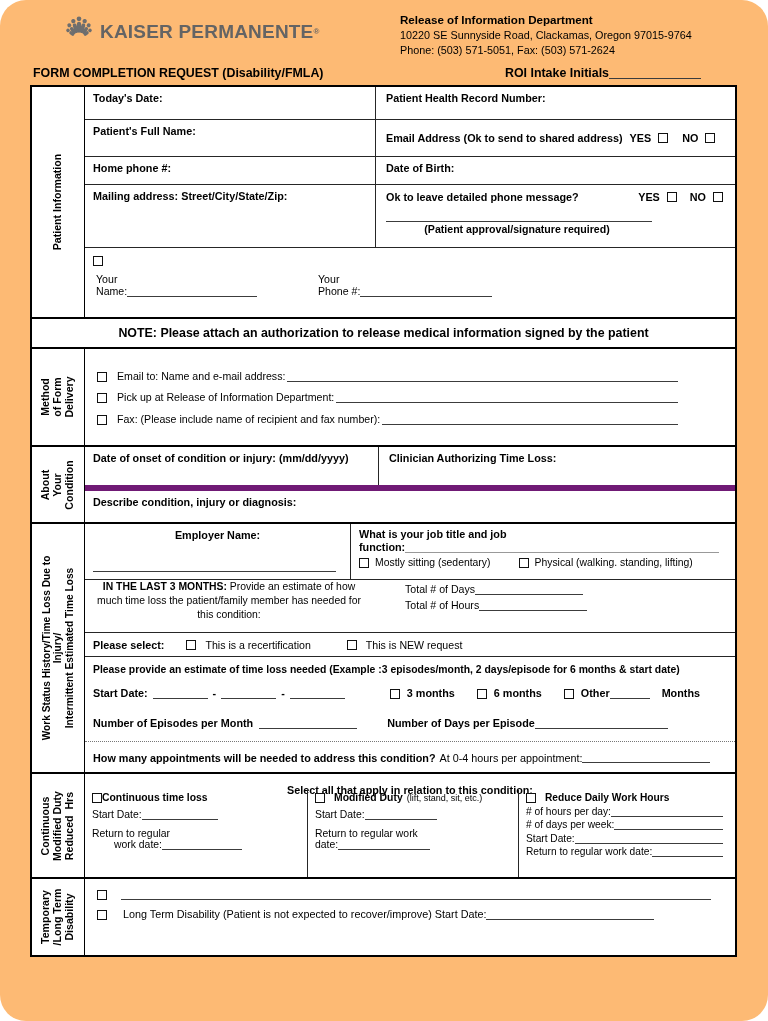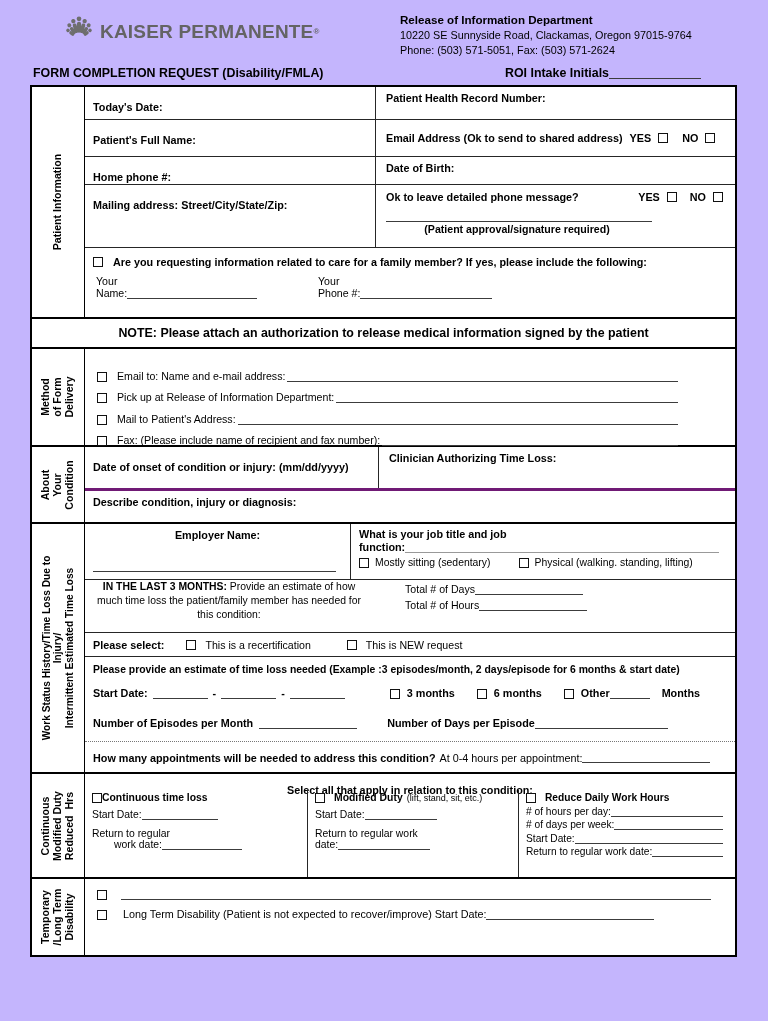--- a/index.html
+++ b/index.html
@@ -1,38 +1,38 @@
 <!DOCTYPE html>
 <html><head>
 <meta charset="utf-8">
 <style>
   *{box-sizing:border-box;margin:0;padding:0;}
   html,body{background:#fff;}
   body{width:768px;height:1021px;position:relative;font-family:"Liberation Sans",sans-serif;color:#000;font-size:10.8px;}
   .b{font-weight:bold;}
-  .page{position:absolute;inset:0;background:#c4b5fd;}
+  .page{position:absolute;inset:0;background:#fdba74;border-radius:26px;}
   
   .logoSvg{position:absolute;left:60px;top:12px;}
   .logoText{position:absolute;left:100px;top:21px;font-size:19px;font-weight:bold;color:#646464;letter-spacing:0.2px;white-space:nowrap;}
   .reg{font-size:8px;vertical-align:4px;}
   .dept{position:absolute;left:400px;top:13px;}
   .deptName{font-size:11.6px;font-weight:bold;}
   .deptLine{font-size:10.8px;margin-top:2.5px;line-height:1.2;}
   .formTitle{position:absolute;left:33px;top:66px;font-size:12.4px;font-weight:bold;}
   .roi{position:absolute;left:505px;top:66px;font-size:12.4px;font-weight:bold;}
   
   .table{position:absolute;left:30px;top:85px;width:707px;border:2.5px solid #000;background:#fff;}
   .sec{display:flex;border-top:2px solid #000;}
   .sec.first{border-top:none;}
   .sb{flex:0 0 53px;border-right:1.5px solid #000;position:relative;}
   .vl{position:absolute;left:50%;top:50%;transform:translate(-50%,-50%) rotate(-90deg);font-weight:bold;font-size:10.6px;line-height:1.12;text-align:center;white-space:pre;}
   .content{flex:1;min-width:0;}
   .thin{border-top:1px solid #262626;}
   .prow{display:flex;border-bottom:1px solid #262626;}
-  .cellL{flex:0 0 291px;border-right:1px solid #262626;padding:14px 8px;}
+  .cellL{flex:0 0 291px;border-right:1px solid #262626;padding:5px 8px;}
   .cellR{flex:1;min-width:0;padding:5px 10px;}
   .noteRow{height:30px;line-height:28px;text-align:center;font-weight:bold;font-size:12.4px;border-top:2px solid #000;}
   .cb{display:inline-block;width:10px;height:10px;border:1.5px solid #111;vertical-align:-1px;flex:0 0 auto;background:#fff;}
   .fl{display:inline-block;height:0.95em;border-bottom:1.3px solid #3c3c3c;vertical-align:-2px;}
   .mrow{display:flex;align-items:flex-end;height:21.5px;padding-left:12px;}
   .mrow .ml{margin:0 2px 0 10px;white-space:nowrap;font-size:10.6px;}
   .grow{flex:1;margin-right:57px;}
   .wA{display:flex;height:55px;}
   .wAl{flex:0 0 266px;border-right:1px solid #262626;position:relative;}
   .wAr{flex:1;min-width:0;padding:4px 10px 0 8px;}
@@ -126,21 +126,20 @@
               <span class="b" style="margin-left:13px">NO</span>
               <span class="cb" style="margin-left:7px"></span>
             </div>
             <div class="fl" style="width:266px;margin:9px 0 0 10px"></div>
             <div class="b" style="width:282px;text-align:center;font-size:10.6px;margin-top:1px">(Patient approval/signature required)</div>
           </div>
         </div>
         <div style="height:69px;padding:8px 8px 0 8px">
           <div style="display:flex;align-items:center">
             <span class="cb"></span>
-            <span class="b" style="margin-left:10px">Are you requesting information related to care for a family member? If yes, please include the following:</span>
           </div>
           <div style="display:flex;margin-top:7px;font-size:10.6px">
             <div style="width:222px;margin-left:3px">
               <div>Your</div>
               <div class="nw"><span>Name:</span><span class="fl" style="width:130px"></span></div>
             </div>
             <div style="flex:1">
               <div>Your</div>
               <div class="nw"><span>Phone #:</span><span class="fl" style="width:132px"></span></div>
             </div>
@@ -163,39 +162,34 @@
             <span class="ml">Email to: Name and  e-mail address:</span>
             <span class="fl grow"></span>
           </div>
         <div class="mrow">
             <span class="cb"></span>
             <span class="ml">Pick up at Release of Information Department: </span>
             <span class="fl grow"></span>
           </div>
         <div class="mrow">
             <span class="cb"></span>
-            <span class="ml">Mail to Patient's Address:</span>
-            <span class="fl grow"></span>
-          </div>
-        <div class="mrow">
-            <span class="cb"></span>
             <span class="ml">Fax: (Please include name of recipient and fax number):</span>
             <span class="fl grow"></span>
           </div>
       </div>
     </div>
 
     <div class="sec" style="height:77px">
       <div class="sb">
           <div class="vl">About
 Your
 Condition</div>
         </div>
       <div class="content">
-        <div class="prow" style="height:44px;border-bottom:3px solid #701a75">
+        <div class="prow" style="height:44px;border-bottom:6px solid #701a75">
           <div class="cellL b" style="flex-basis:294px">Date of onset of condition or injury: (mm/dd/yyyy)</div>
           <div class="cellR b">Clinician Authorizing Time Loss:</div>
         </div>
         <div class="b" style="height:33px;padding:5px 8px">Describe condition, injury or diagnosis:</div>
       </div>
     </div>
 
     <div class="sec" style="height:250px">
       <div class="sb">
           <div class="vl" style="font-size:10.2px">Work Status History/Time Loss Due to

